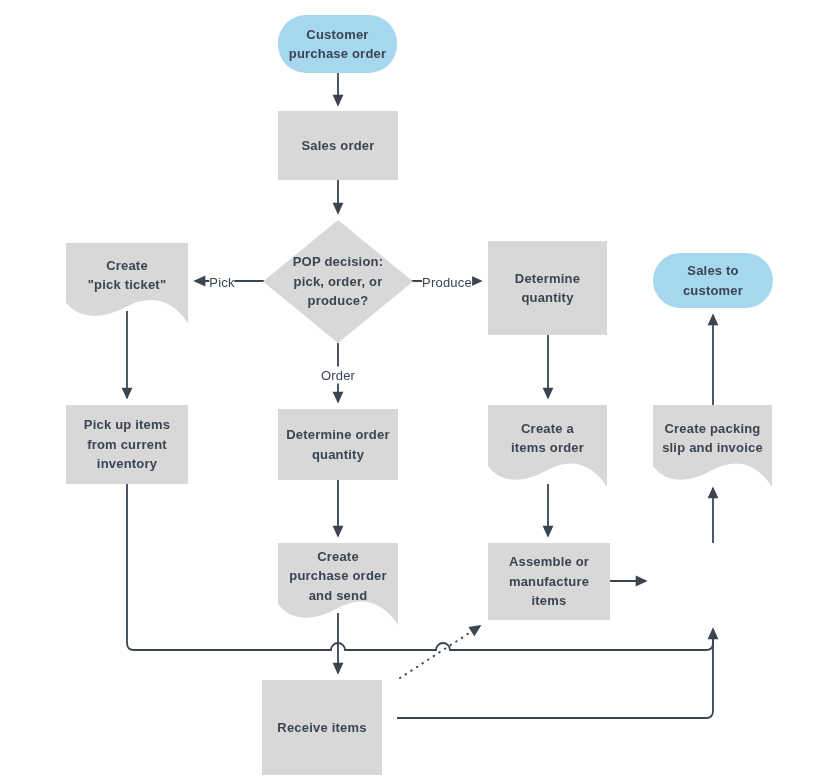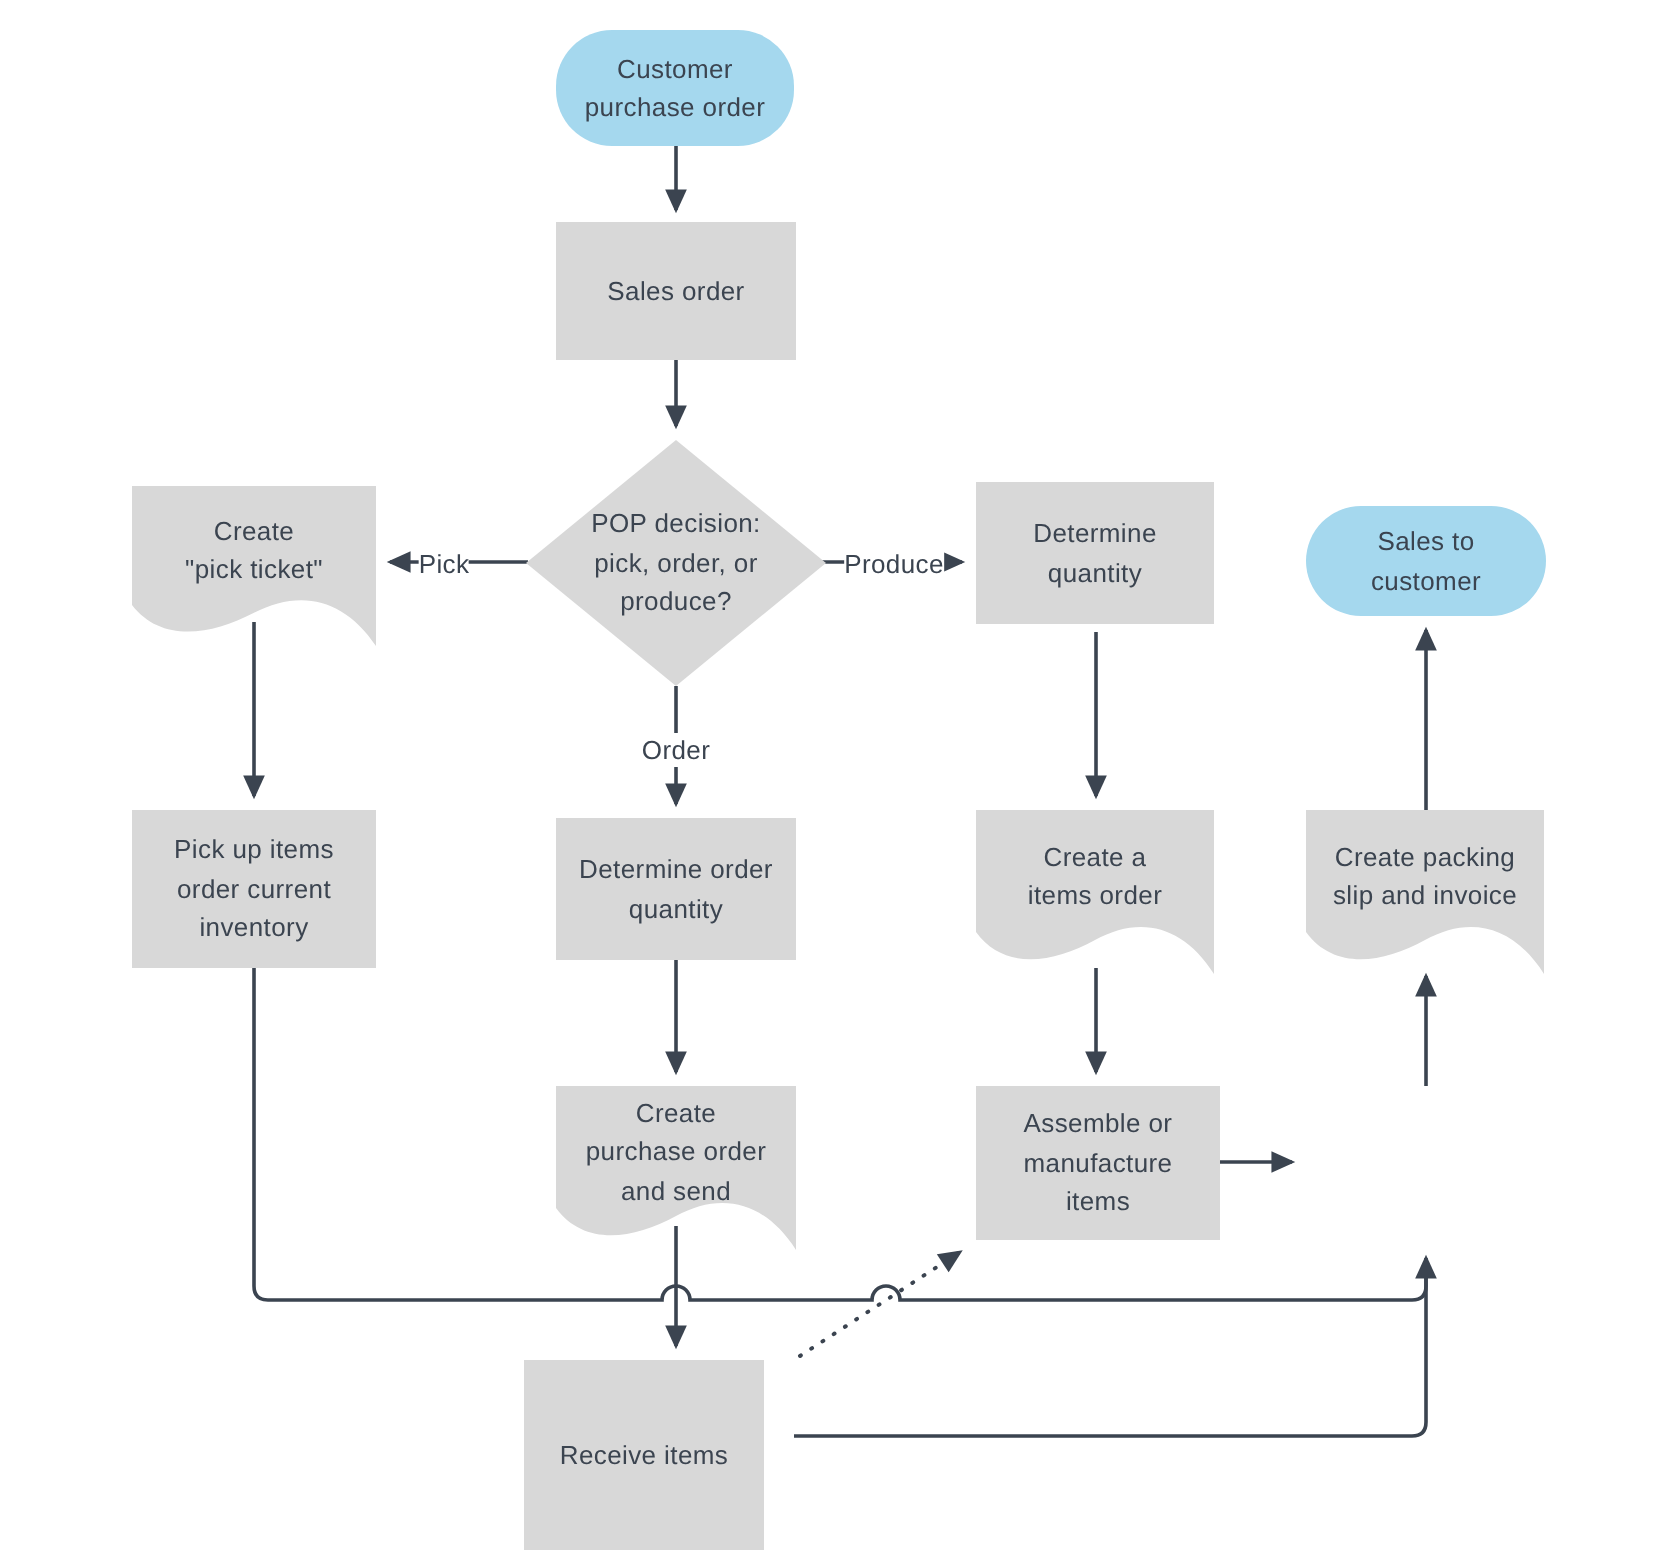--- a/index.html
+++ b/index.html
@@ -46,20 +46,21 @@
     color:var(--text);
     font-size:13px;
     line-height:1.5;
     letter-spacing:.2px;
   }
   .node .lbl{
     position:relative;
     z-index:1;
     white-space:pre-line;
     padding:0 4px;
+    font-weight:bold;
   }
   .proc{background:var(--node-fill);}
   .term{background:var(--terminator-fill);border-radius:28px;}
   .shape-svg{
     position:absolute;
     left:0; top:0;
     width:100%; height:100%;
   }
   .shape-svg .fillshape{fill:var(--node-fill);}
   .doc .lbl{padding-bottom:16px;}
@@ -123,33 +124,33 @@
   </div>
 
   <div class="node doc" style="left:66px;top:243px;width:122px;height:80px">
     <svg class="shape-svg" viewBox="0 0 120 82" preserveAspectRatio="none">
       <path class="fillshape" d="M0 0 H120 V82 C104 57 82 53 60 65 C38 77 14 80 0 61 Z"></path>
     </svg>
     <div class="lbl">Create
 "pick ticket"</div>
   </div>
 
-  <div class="node proc" style="left:488px;top:241px;width:119px;height:71px">
+  <div class="node proc" style="left:488px;top:241px;width:119px;height:94px">
     <div class="lbl">Determine
 quantity</div>
   </div>
 
   <div class="node term" style="left:653px;top:253px;width:120px;height:55px">
     <div class="lbl">Sales to
 customer</div>
   </div>
 
   <div class="node proc" style="left:66px;top:405px;width:122px;height:79px">
     <div class="lbl">Pick up items
-order current
+from current
 inventory</div>
   </div>
 
   <div class="node proc" style="left:278px;top:409px;width:120px;height:71px">
     <div class="lbl">Determine order
 quantity</div>
   </div>
 
   <div class="node doc" style="left:488px;top:405px;width:119px;height:82px">
     <svg class="shape-svg" viewBox="0 0 120 82" preserveAspectRatio="none">

